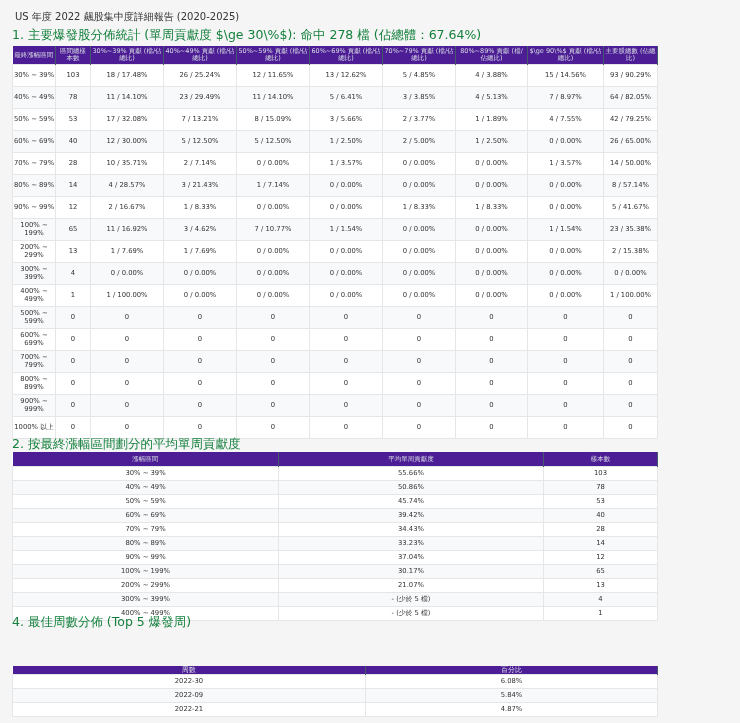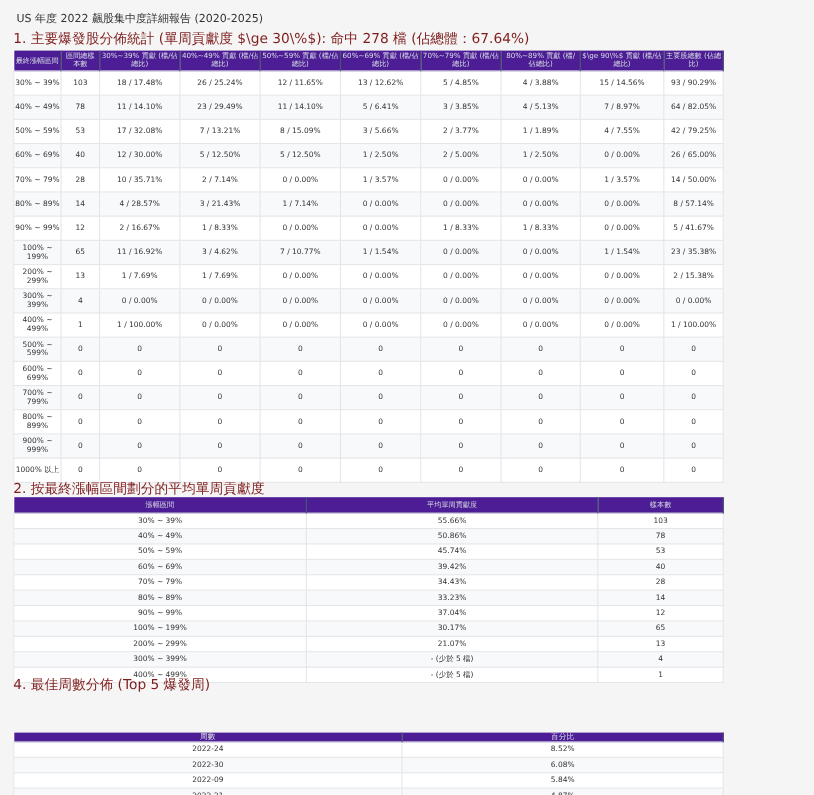--- a/index.html
+++ b/index.html
@@ -8,21 +8,21 @@
     background: #f5f5f5;
     font-family: "DejaVu Sans", "Liberation Sans", sans-serif;
     color: #333;
   }
   .wrap { position: relative; padding: 0 0 0 12px; }
   h1.report-title {
     font-size: 10px; font-weight: normal; margin: 0;
     position: absolute; left: 15px; top: 10px; color: #333; white-space: nowrap;
   }
   h2.sec {
-    font-size: 12.5px; font-weight: normal; margin: 0; color: #7f1d1d; white-space: nowrap;
+    font-size: 12.5px; font-weight: normal; margin: 0; color: #15803d; white-space: nowrap;
     position: absolute; left: 12px;
   }
   table {
     border-collapse: collapse; position: absolute; left: 12px;
     table-layout: fixed; background: #fff;
   }
   th {
     background: #4c1d95; color: #d9dee4; font-weight: normal;
     font-size: 6.5px; line-height: 7px; padding: 0 1px; text-align: center;
     border-right: 1px solid #45586b;
@@ -367,24 +367,20 @@
         <col style="width:292px">
       </colgroup>
     <thead>
         <tr id="t3-head">
           <th>周數</th>
           <th>百分比</th>
         </tr>
       </thead>
     <tbody id="t3-body">
         <tr>
-          <td>2022-24</td>
-          <td>8.52%</td>
-        </tr>
-        <tr>
           <td>2022-30</td>
           <td>6.08%</td>
         </tr>
         <tr>
           <td>2022-09</td>
           <td>5.84%</td>
         </tr>
         <tr>
           <td>2022-21</td>
           <td>4.87%</td>

